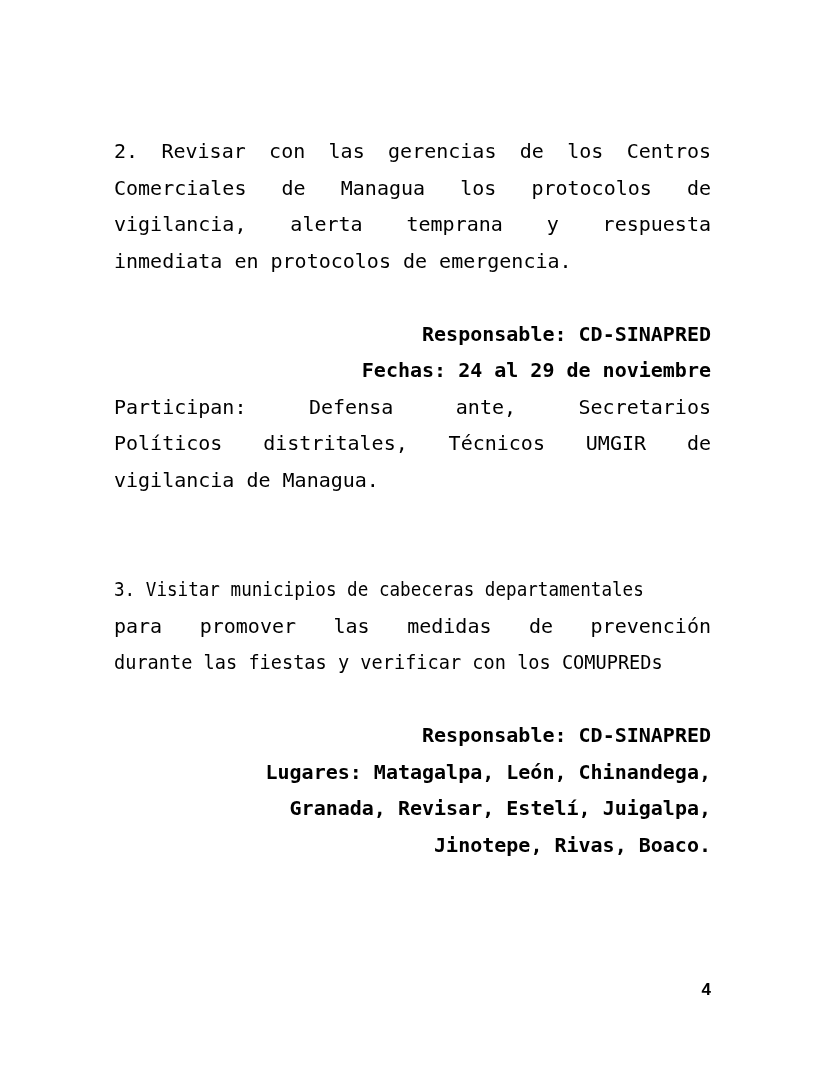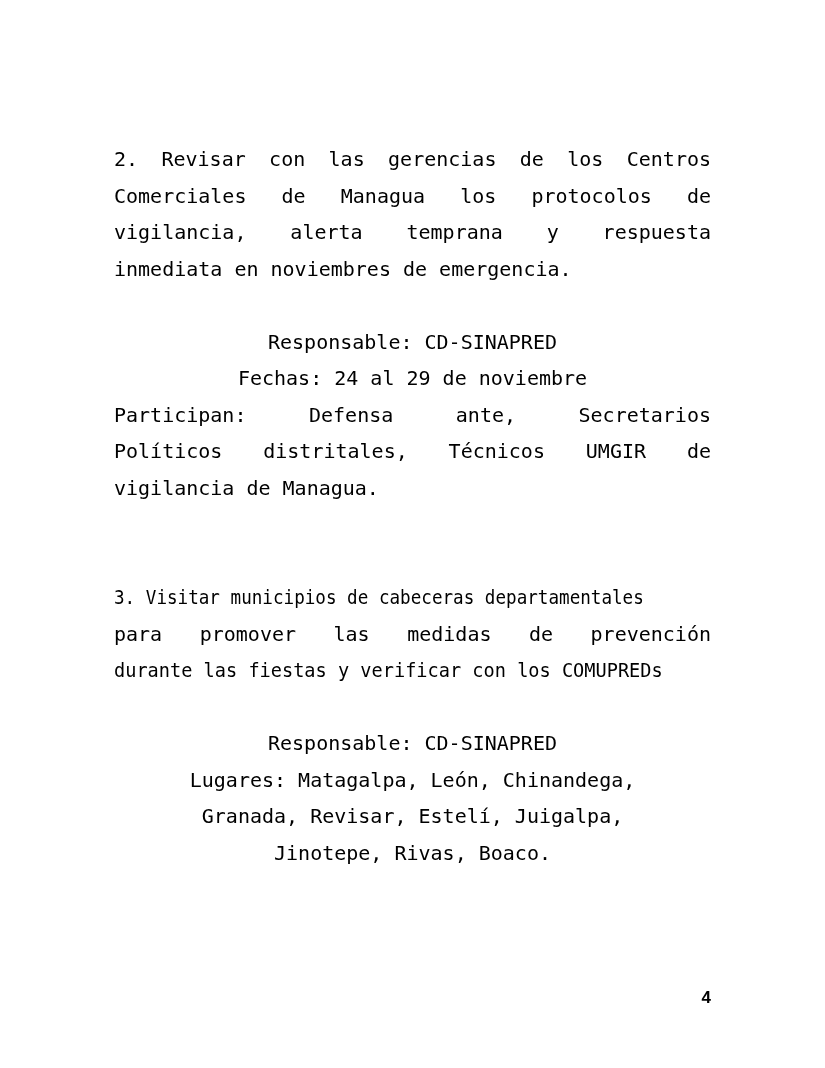--- a/index.html
+++ b/index.html
@@ -6,21 +6,21 @@
   html, body {
     margin: 0;
     padding: 0;
     background: #ffffff;
   }
 
   .page {
     position: relative;
     width: 825px;
     height: 1016px;
-    margin: 8px auto;
+    margin: 0 auto;
     background: #ffffff;
     overflow: hidden;
     box-sizing: border-box;
   }
 
   .content {
     position: absolute;
     left: 114px;
     top: 133px;
     width: 597px;
@@ -37,22 +37,23 @@
   }
 
   
   .para.justified {
     text-align: justify;
     text-align-last: left;
   }
 
   
   .para.plain {
-    text-align: center;
+    text-align: right;
     white-space: pre-wrap;
+    font-weight: bold;
   }
 
   
   .gap-1 { height: 36.5px; }
   .gap-2 { height: 73px; }
 
   
   .squeeze-line {
     display: block;
     white-space: nowrap;
@@ -83,21 +84,21 @@
 <body>
 
 <div class="page">
 
   <div class="content">
 
     <p class="para justified">
         <span class="wide-line">2.  Revisar con las gerencias de los Centros</span>
         <span class="wide-line">Comerciales  de  Managua  los  protocolos  de</span>
         <span class="wide-line">vigilancia,   alerta   temprana   y   respuesta</span>
-        <span class="squeeze-line">inmediata en noviembres de emergencia.</span>
+        <span class="squeeze-line">inmediata en protocolos de emergencia.</span>
       </p>
 
     <div class="gap-1"></div>
 
     <p class="para plain">Responsable: CD-SINAPRED</p>
 
     <p class="para plain">Fechas: 24 al 29 de noviembre</p>
 
     <p class="para justified">
         <span class="wide-line">Participan:   Defensa   ante,   Secretarios</span>

